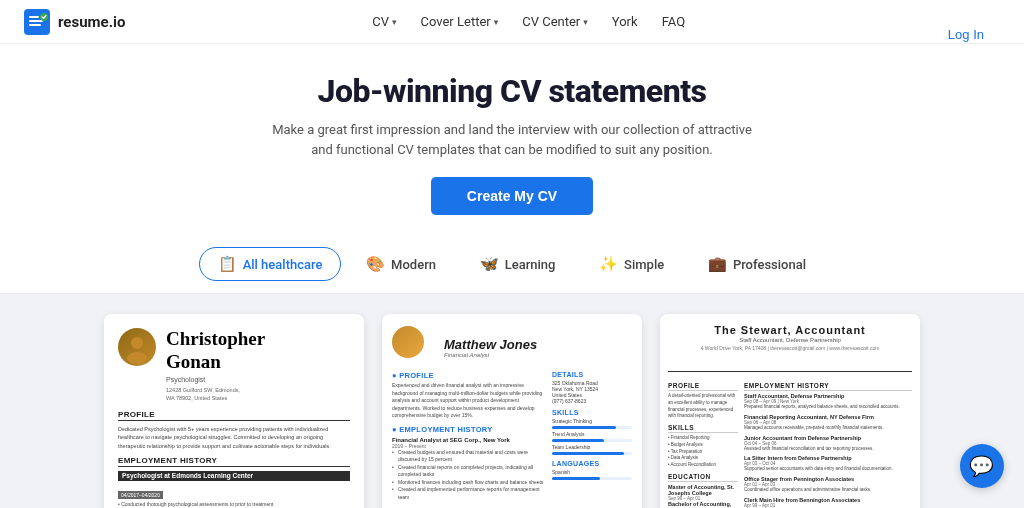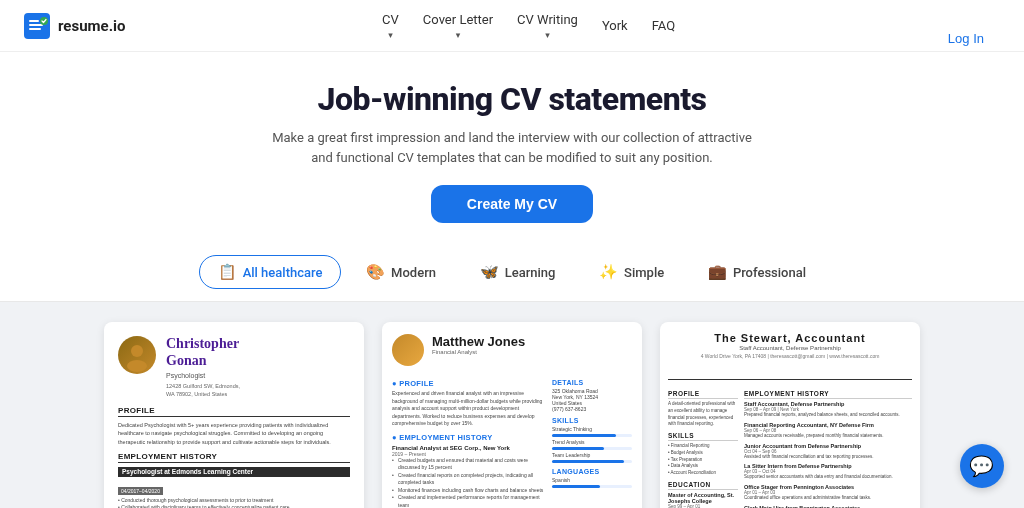--- a/index.html
+++ b/index.html
@@ -10,21 +10,21 @@
       height: 508px;
       overflow: hidden;
     }
 
     
     header {
       display: flex;
       align-items: center;
       justify-content: space-between;
       padding: 0 24px;
-      height: 52px;
+      height: 44px;
       border-bottom: 1px solid #eee;
       position: relative;
       z-index: 10;
       background: #fff;
     }
     .logo {
       display: flex;
       align-items: center;
       gap: 8px;
       font-weight: 700;
@@ -42,21 +42,20 @@
     }
     .nav-item {
       display: flex;
       align-items: center;
       gap: 3px;
       padding: 6px 10px;
       font-size: 13px;
       color: #333;
       cursor: pointer;
       border-radius: 4px;
-      flex-direction: column;
     }
     .nav-chevron {
       font-size: 9px;
       color: #555;
     }
     .nav-right {
       display: flex;
       align-items: center;
       gap: 8px;
       margin-top: 26px;
@@ -102,21 +101,21 @@
       margin: 0 auto 18px;
       line-height: 1.5;
     }
     .btn-cta {
       display: inline-block;
       padding: 11px 36px;
       background: #1a73e8;
       color: #fff;
       font-size: 14px;
       font-weight: 600;
-      border-radius: 12px;
+      border-radius: 5px;
       border: none;
       cursor: pointer;
     }
 
     
     .tabs {
       display: flex;
       align-items: center;
       justify-content: center;
       gap: 6px;
@@ -190,23 +189,23 @@
       justify-content: center;
     }
     .avatar-face {
       width: 34px;
       height: 34px;
     }
     .card1-name-block {
       flex: 1;
     }
     .card1-name {
-      font-size: 14px;
+      font-size: 19px;
       font-weight: 800;
-      color: #4c1d95;
+      color: #000000;
       line-height: 1.2;
     }
     .card1-title {
       font-size: 7px;
       color: #555;
       margin-top: 2px;
       font-family: Arial, sans-serif;
     }
     .card1-contact {
       font-size: 5.5px;
@@ -262,23 +261,24 @@
 
     
     .card2-inner {
       padding: 12px 10px;
       height: 100%;
       overflow: hidden;
       font-family: Arial, sans-serif;
     }
     .card2-header {
       display: flex;
-      gap: 8px;
-      align-items: flex-start;
+      gap: 20px;
+      align-items: flex-end;
       margin-bottom: 8px;
+      font-style: italic;
     }
     .card2-avatar {
       width: 32px;
       height: 32px;
       border-radius: 50%;
       background: linear-gradient(135deg, #c4892a, #e8a840);
       flex-shrink: 0;
     }
     .card2-name {
       font-size: 13px;
@@ -452,21 +452,21 @@
   <nav class="nav-center">
     <div class="nav-item">
       <span>CV</span>
       <span class="nav-chevron">▾</span>
     </div>
     <div class="nav-item">
       <span>Cover Letter</span>
       <span class="nav-chevron">▾</span>
     </div>
     <div class="nav-item">
-      <span>CV Writing</span>
+      <span>CV Center</span>
       <span class="nav-chevron">▾</span>
     </div>
     <div class="nav-item">
       <span>York</span>
     </div>
     <div class="nav-item">
       <span>FAQ</span>
     </div>
   </nav>
 

